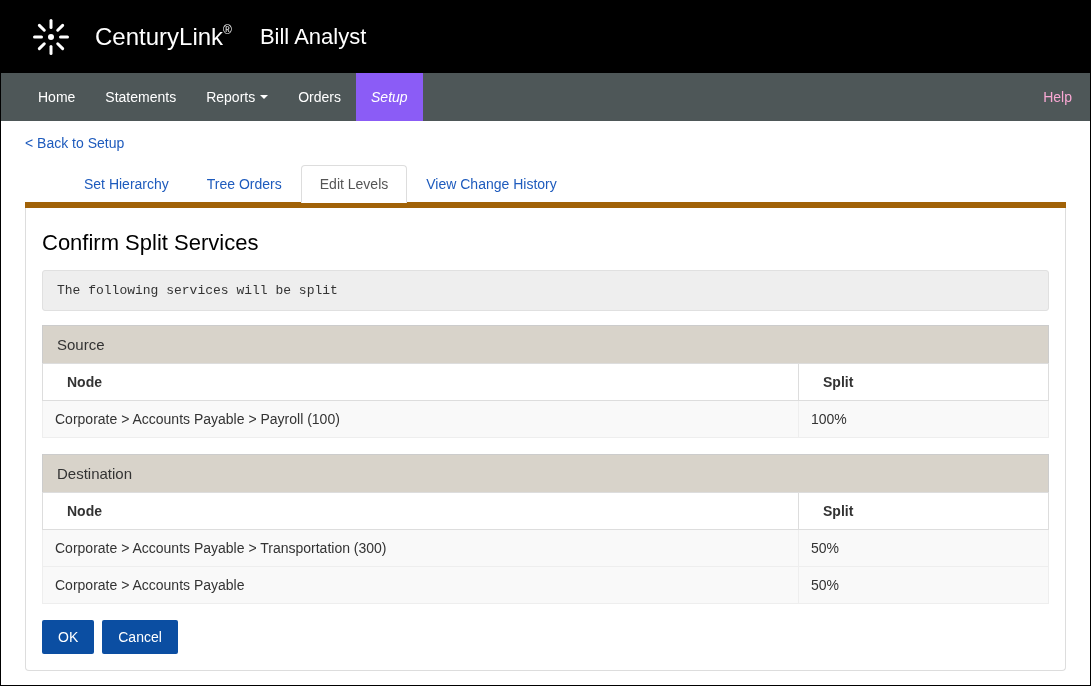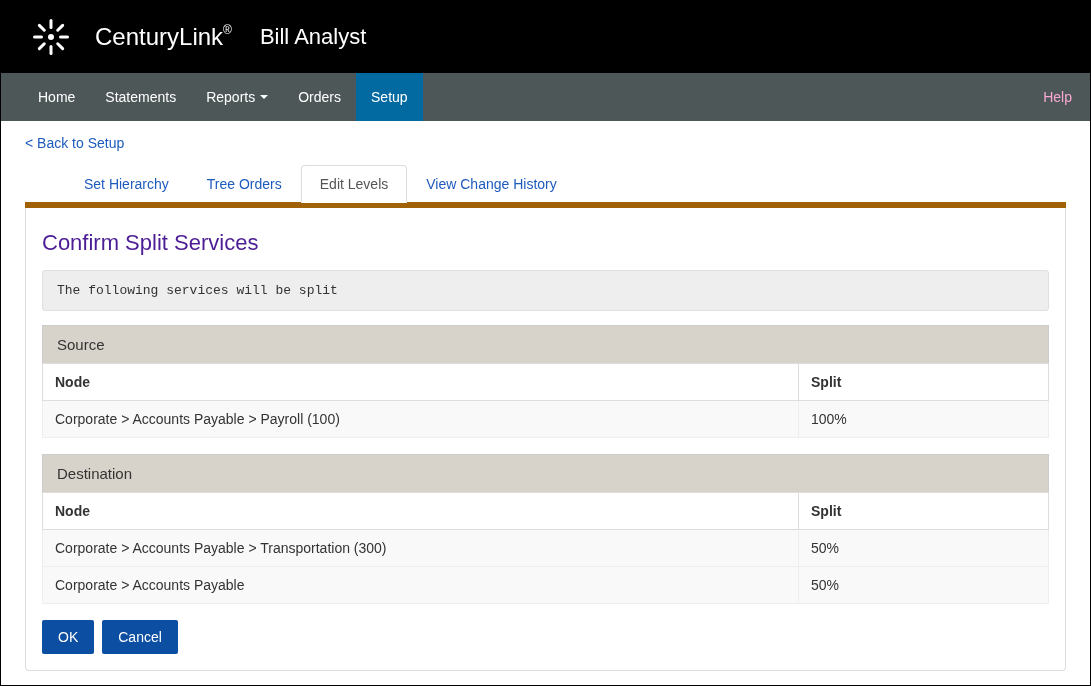--- a/index.html
+++ b/index.html
@@ -49,21 +49,22 @@
   }
   .nav-item {
     color: #fff;
     padding: 4px 15px;
     display: flex;
     align-items: center;
     cursor: pointer;
     font-size: 14px;
   }
   .nav-item.active {
-    background: #0369a1;
+    background: #8b5cf6;
+    font-style: italic;
   }
   .nav-spacer { flex: 1; }
   .nav-help {
     color: #f9a8d4;
     padding: 0 18px;
     display: flex;
     align-items: center;
     cursor: pointer;
   }
   .caret-down {
@@ -115,21 +116,21 @@
   .panel {
     border: 1px solid #ddd;
     border-top: none;
     padding: 16px;
     border-radius: 0 0 4px 4px;
   }
   .section-title {
     font-size: 22px;
     font-weight: 400;
     margin: 6px 0 14px 0;
-    color: #4c1d95;
+    color: #000000;
   }
   .info-box {
     background: #eeeeee;
     border: 1px solid #e0e0e0;
     padding: 12px 14px;
     font-family: "Courier New", Courier, monospace;
     font-size: 13px;
     color: #333;
     border-radius: 3px;
     margin-bottom: 14px;
@@ -145,21 +146,21 @@
     border: 1px solid #ccc;
     border-bottom: none;
   }
   table.data {
     width: 100%;
     border-collapse: collapse;
   }
   table.data th {
     text-align: left;
     font-weight: 700;
-    padding: 10px 12px;
+    padding: 10px 24px;
     border: 1px solid #ddd;
     background: #fff;
     font-size: 14px;
   }
   table.data td {
     padding: 10px 12px;
     border: 1px solid #eee;
     background: #f9f9f9;
     font-size: 14px;
     color: #333;

